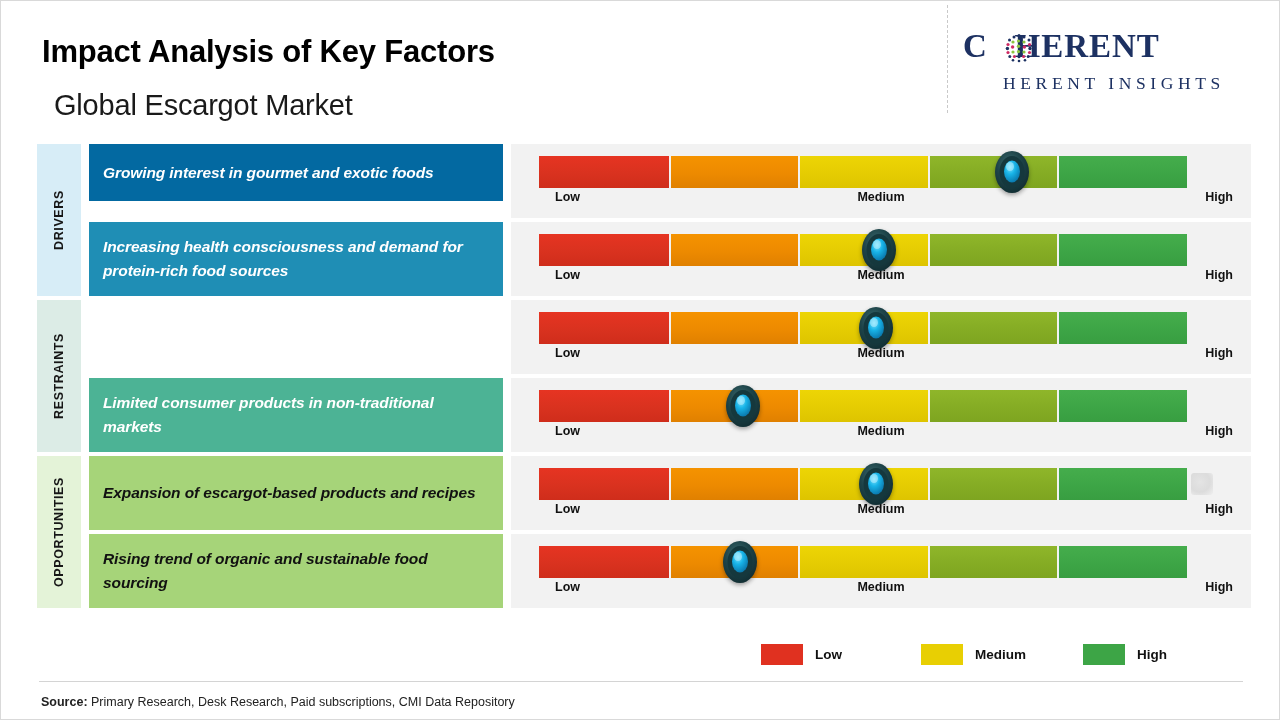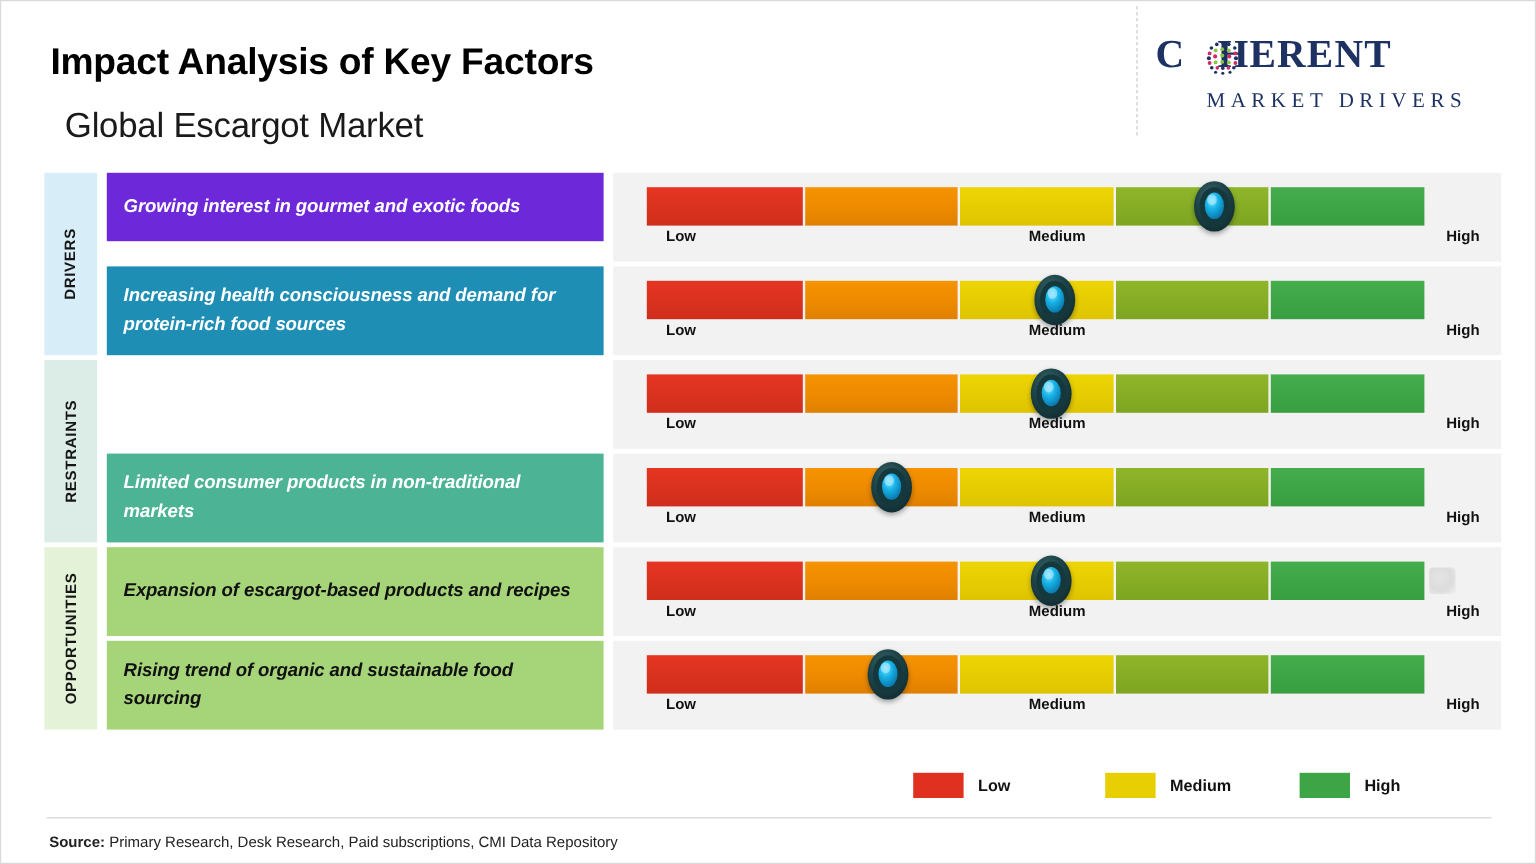--- a/index.html
+++ b/index.html
@@ -164,35 +164,35 @@
             <circle cx="11.4" cy="25.6" r="1.5" fill="#cf2a63"></circle>
           <circle cx="16" cy="25.8" r="1.5" fill="#1d3162"></circle>
             <circle cx="20.6" cy="25.6" r="1.5" fill="#cf2a63"></circle>
           <circle cx="25.2" cy="25.5" r="1.5" fill="#1d3162"></circle>
           <circle cx="10" cy="29.2" r="1.3" fill="#1d3162"></circle>
             <circle cx="16" cy="30" r="1.3" fill="#1d3162"></circle>
           <circle cx="22" cy="29.2" r="1.3" fill="#1d3162"></circle>
         </g>
       </svg>
     </div>
-    <div id="logo-sub">MARKET DRIVERS</div>
+    <div id="logo-sub">HERENT INSIGHTS</div>
   </div>
 </div>
 
 <div id="matrix">
     <div class="cat-label" style="top: 0px; height: 152px; background: rgb(215, 237, 247);">
       <span>DRIVERS</span>
     </div>
     <div class="cat-label" style="top: 156px; height: 152px; background: rgb(220, 236, 230);">
       <span>RESTRAINTS</span>
     </div>
     <div class="cat-label" style="top: 312px; height: 152px; background: rgb(228, 243, 216);">
       <span>OPPORTUNITIES</span>
     </div>
-    <div class="factor" style="top: 0px; height: 57px; background: #6d28d9;">
+    <div class="factor" style="top: 0px; height: 57px; background: #0369a1;">
       <span style="color: rgb(255, 255, 255);">Growing interest in gourmet and exotic foods</span>
     </div>
     <div class="gauge-row" style="top: 0px; height: 74px;">
       <div class="track">
         <div class="seg s1"></div>
         <div class="seg s2"></div>
         <div class="seg s3"></div>
         <div class="seg s4"></div>
         <div class="seg s5"></div>
       </div>

